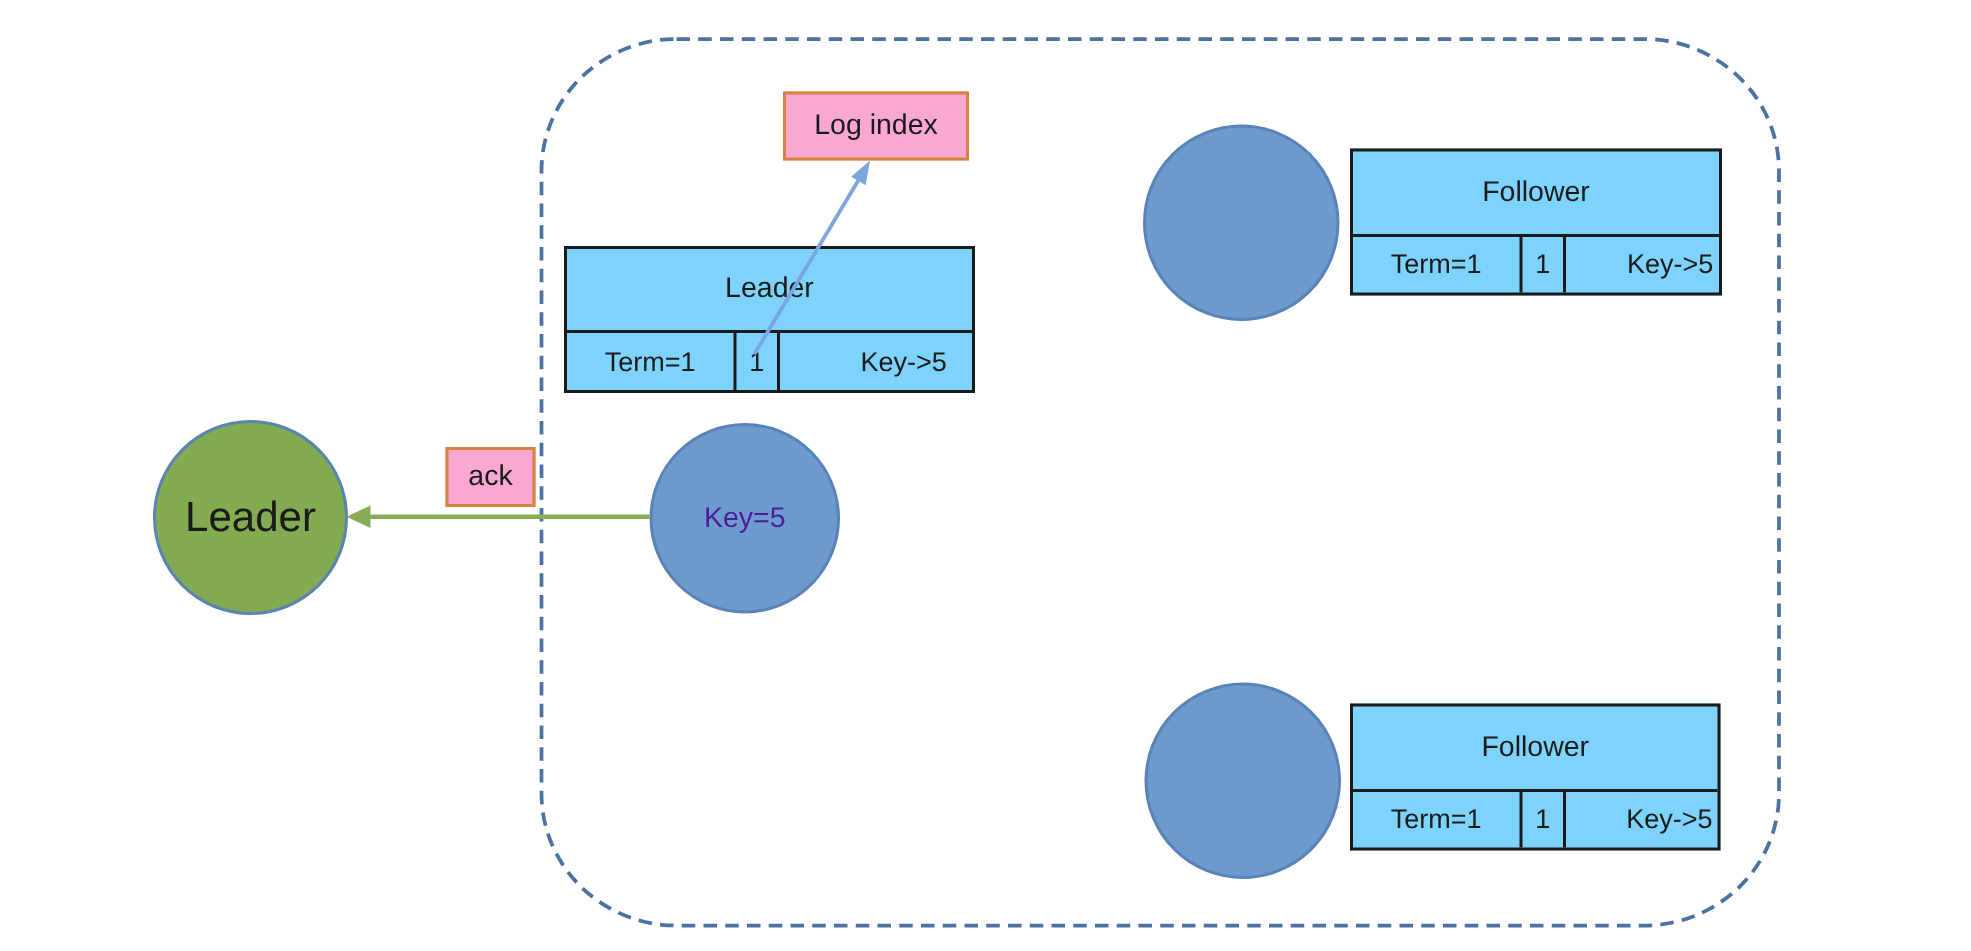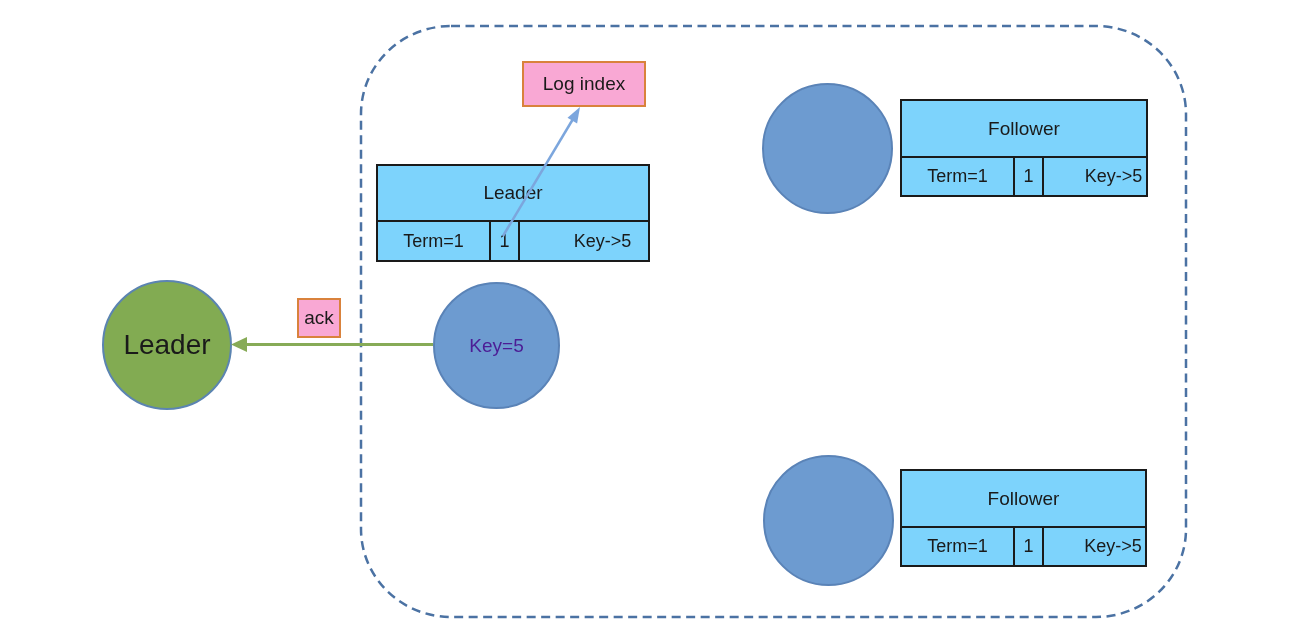--- a/index.html
+++ b/index.html
@@ -106,21 +106,21 @@
     <polygon class="ack-arrow-head" points="231,344.5 247,337 247,352"></polygon>
 
     <line class="logidx-arrow-line" x1="503" y1="236" x2="573" y2="119"></line>
     <polygon class="logidx-arrow-head" points="580,107 577.1,123.5 567.5,117.8"></polygon>
   </svg>
 
   <div class="circle client" style="left:102px; top:280px; width:130px; height:130px;">
     <span>Leader</span>
   </div>
 
-  <div class="annotation-box" style="left:297px; top:298px; width:44px; height:40px;">
+  <div class="annotation-box" style="left:297px; top:298px; width:60px; height:40px;">
     <span>ack</span>
   </div>
 
   <div class="annotation-box" style="left:522px; top:61px; width:124px; height:46px;">
     <span>Log index</span>
   </div>
 
   <div class="circle node" style="left:433px; top:282px; width:127px; height:127px;">
     <span>Key=5</span>
   </div>

